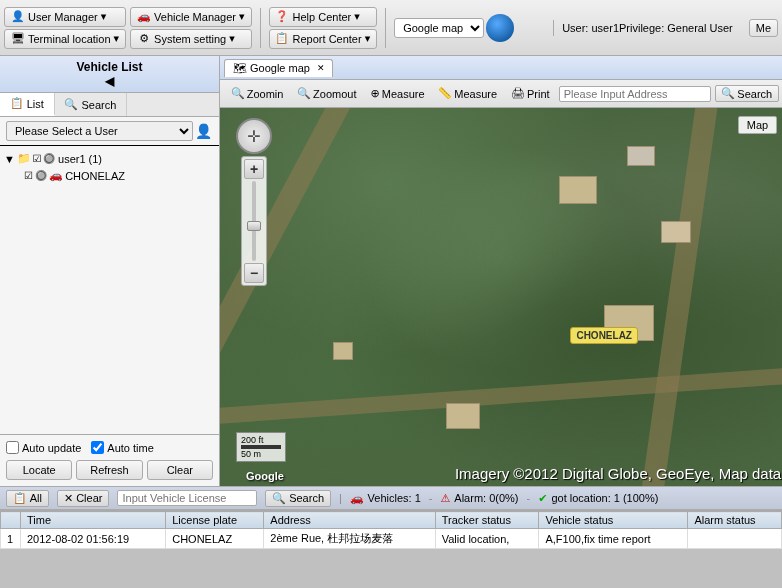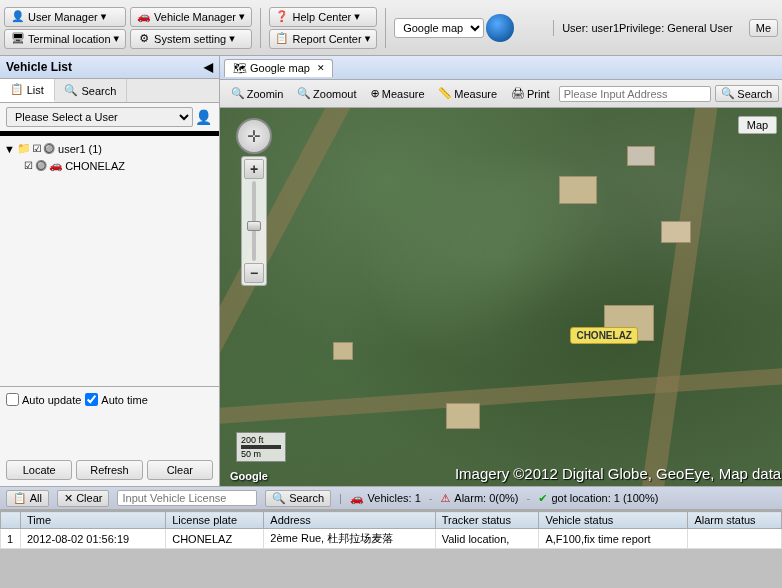--- a/index.html
+++ b/index.html
@@ -75,20 +75,21 @@
     }
     .sidebar-header {
       display: flex;
       align-items: center;
       background: linear-gradient(to bottom, #e0e8f8, #c8d8f0);
       border-bottom: 1px solid #aaa;
       padding: 4px 6px;
       font-weight: bold;
       font-size: 12px;
       justify-content: space-between;
+      flex-direction: column;
     }
     .sidebar-tabs {
       display: flex;
       border-bottom: 1px solid #aaa;
       background: #e8e8e8;
     }
     .sidebar-tab {
       display: flex;
       align-items: center;
       gap: 3px;
@@ -100,21 +101,21 @@
     .sidebar-tab.active {
       background: white;
       border-bottom: 2px solid white;
     }
 
     .sidebar-user-select {
       display: flex;
       align-items: center;
       padding: 4px 6px;
       gap: 3px;
-      border-bottom: 5px solid #000000;
+      border-bottom: 1px solid #000000;
     }
     .sidebar-user-select select {
       flex: 1;
       padding: 2px 4px;
       font-size: 11px;
       border: 1px solid #aaa;
       border-radius: 2px;
     }
 
     .tree-area {
@@ -136,21 +137,21 @@
 
     .sidebar-bottom {
       display: flex;
       flex-direction: column;
       border-top: 1px solid #aaa;
       padding: 6px;
       gap: 6px;
     }
     .auto-options {
       display: flex;
-      gap: 4px;
+      gap: 10px;
       font-size: 11px;
     }
     .auto-options label {
       display: flex;
       align-items: center;
       gap: 3px;
       cursor: pointer;
     }
     .action-buttons {
       display: flex;
@@ -158,21 +159,20 @@
     }
     .action-btn {
       flex: 1;
       padding: 3px 6px;
       background: linear-gradient(to bottom, #f8f8f8, #e0e0e0);
       border: 1px solid #aaa;
       border-radius: 3px;
       cursor: pointer;
       font-size: 11px;
       text-align: center;
-      margin-top: 48px;
     }
 
     
     .map-container {
       flex: 1;
       display: flex;
       flex-direction: column;
       background: #4a7a4a;
     }
     .map-tab-bar {
@@ -609,21 +609,21 @@
         <div class="map-type-btn">Map</div>
 
         <div class="scale-bar">
           <div>200 ft</div>
           <div style="display:flex;align-items:center;gap:2px;">
             <div style="width:40px;height:4px;background:#333;border:1px solid #333;"></div>
           </div>
           <div>50 m</div>
         </div>
 
-        <div style="position:absolute;bottom:4px;left:10px;color:white;font-size:11px;font-weight:bold;text-shadow:1px 1px 2px #000;">Google</div>
+        <div style="position:absolute;bottom:4px;left:26px;color:white;font-size:11px;font-weight:bold;text-shadow:1px 1px 2px #000;">Google</div>
 
         <div style="position:absolute;bottom:4px;right:4px;color:white;font-size:15px;text-shadow:1px 1px 1px #000;">Imagery ©2012 Digital Globe, GeoEye, Map data</div>
       </div>
     </div>
   </div>
 </div>
 
 <div class="bottom-status">
   <div class="status-btn">
     <span>📋</span>

